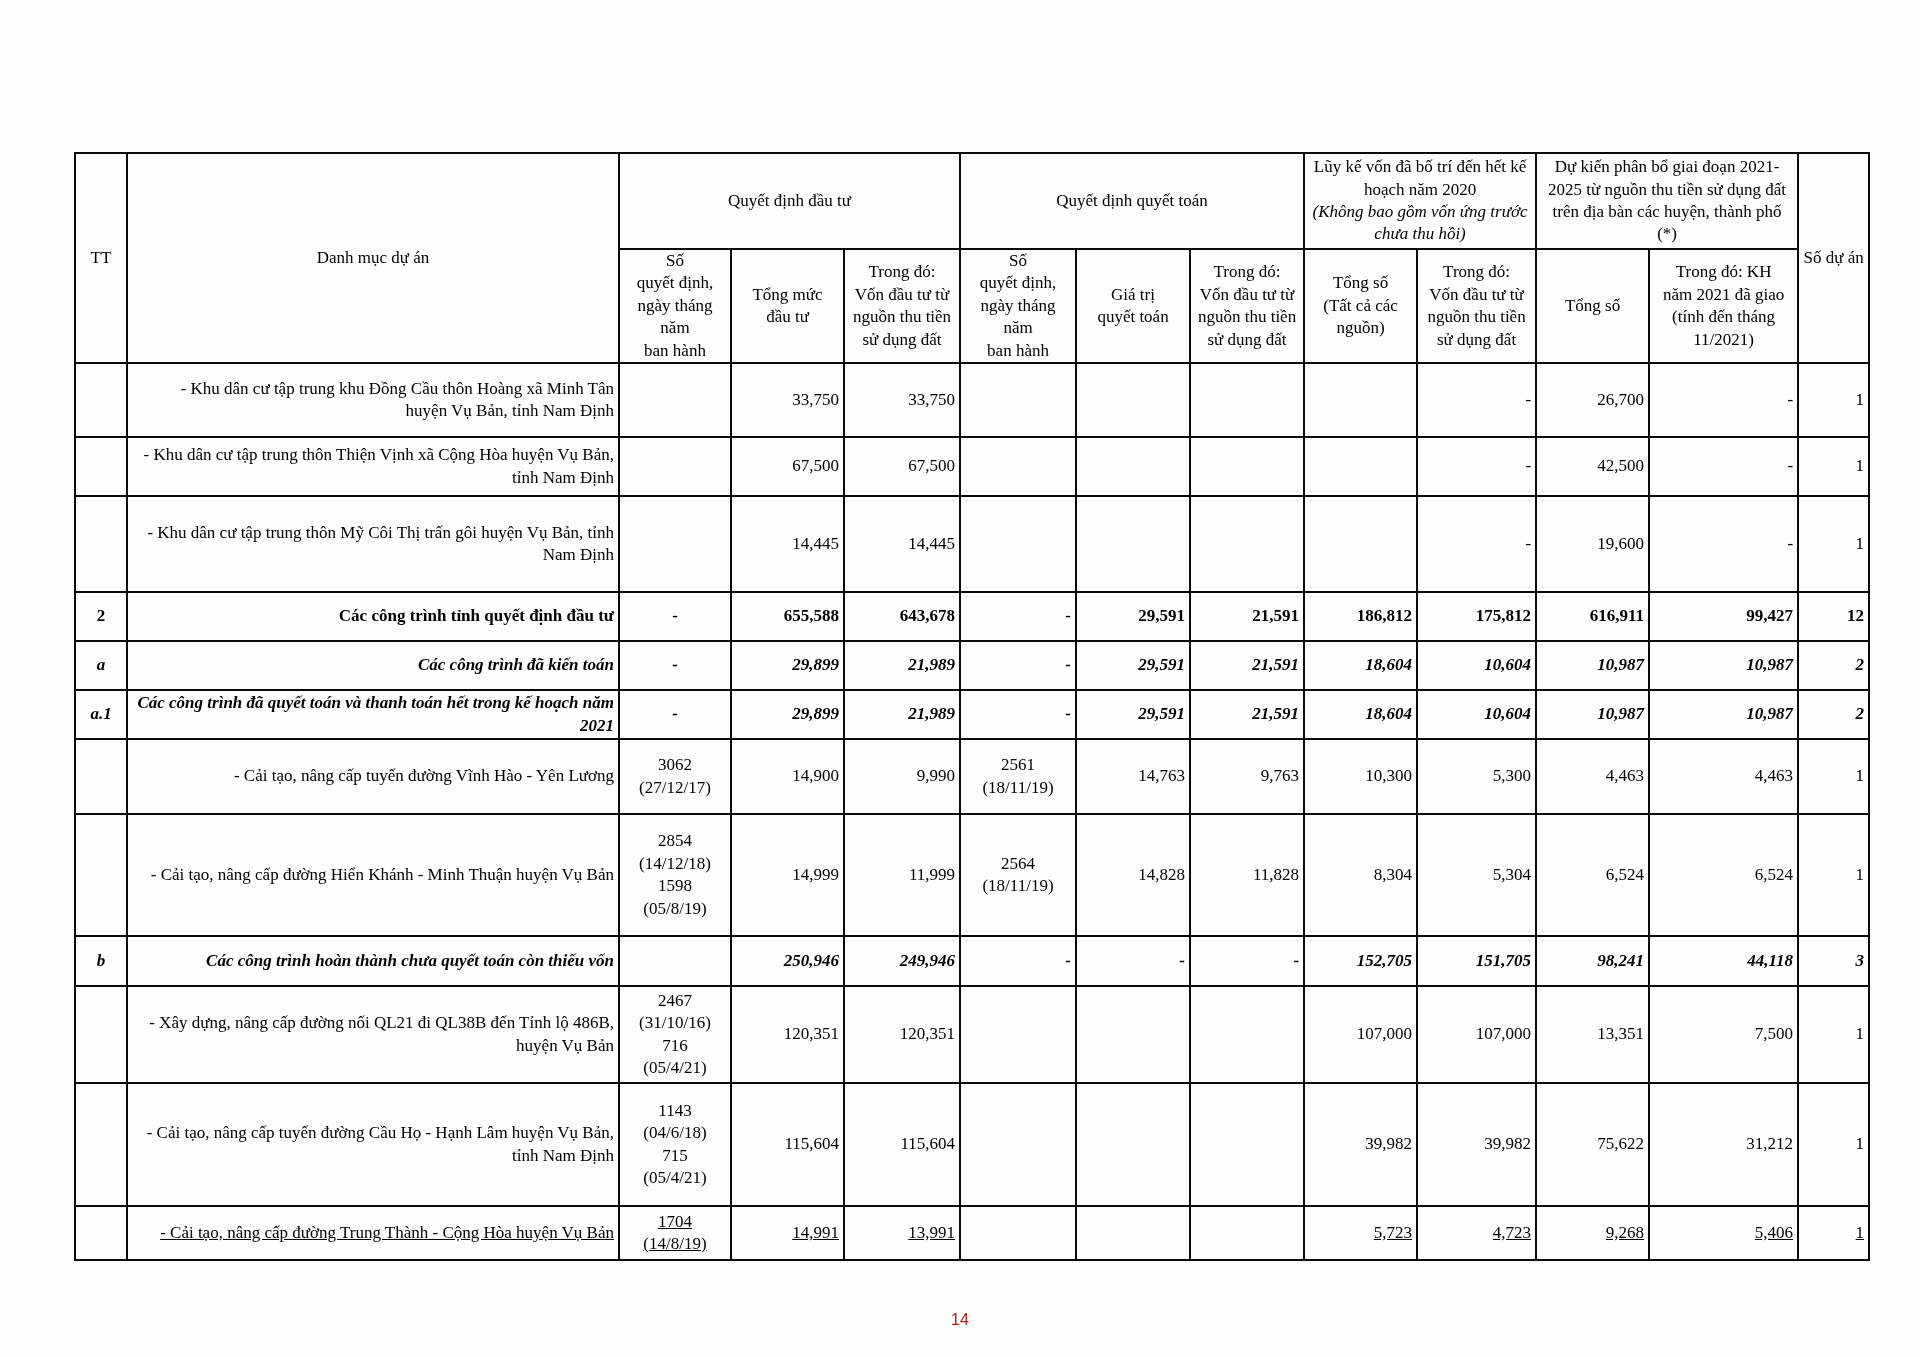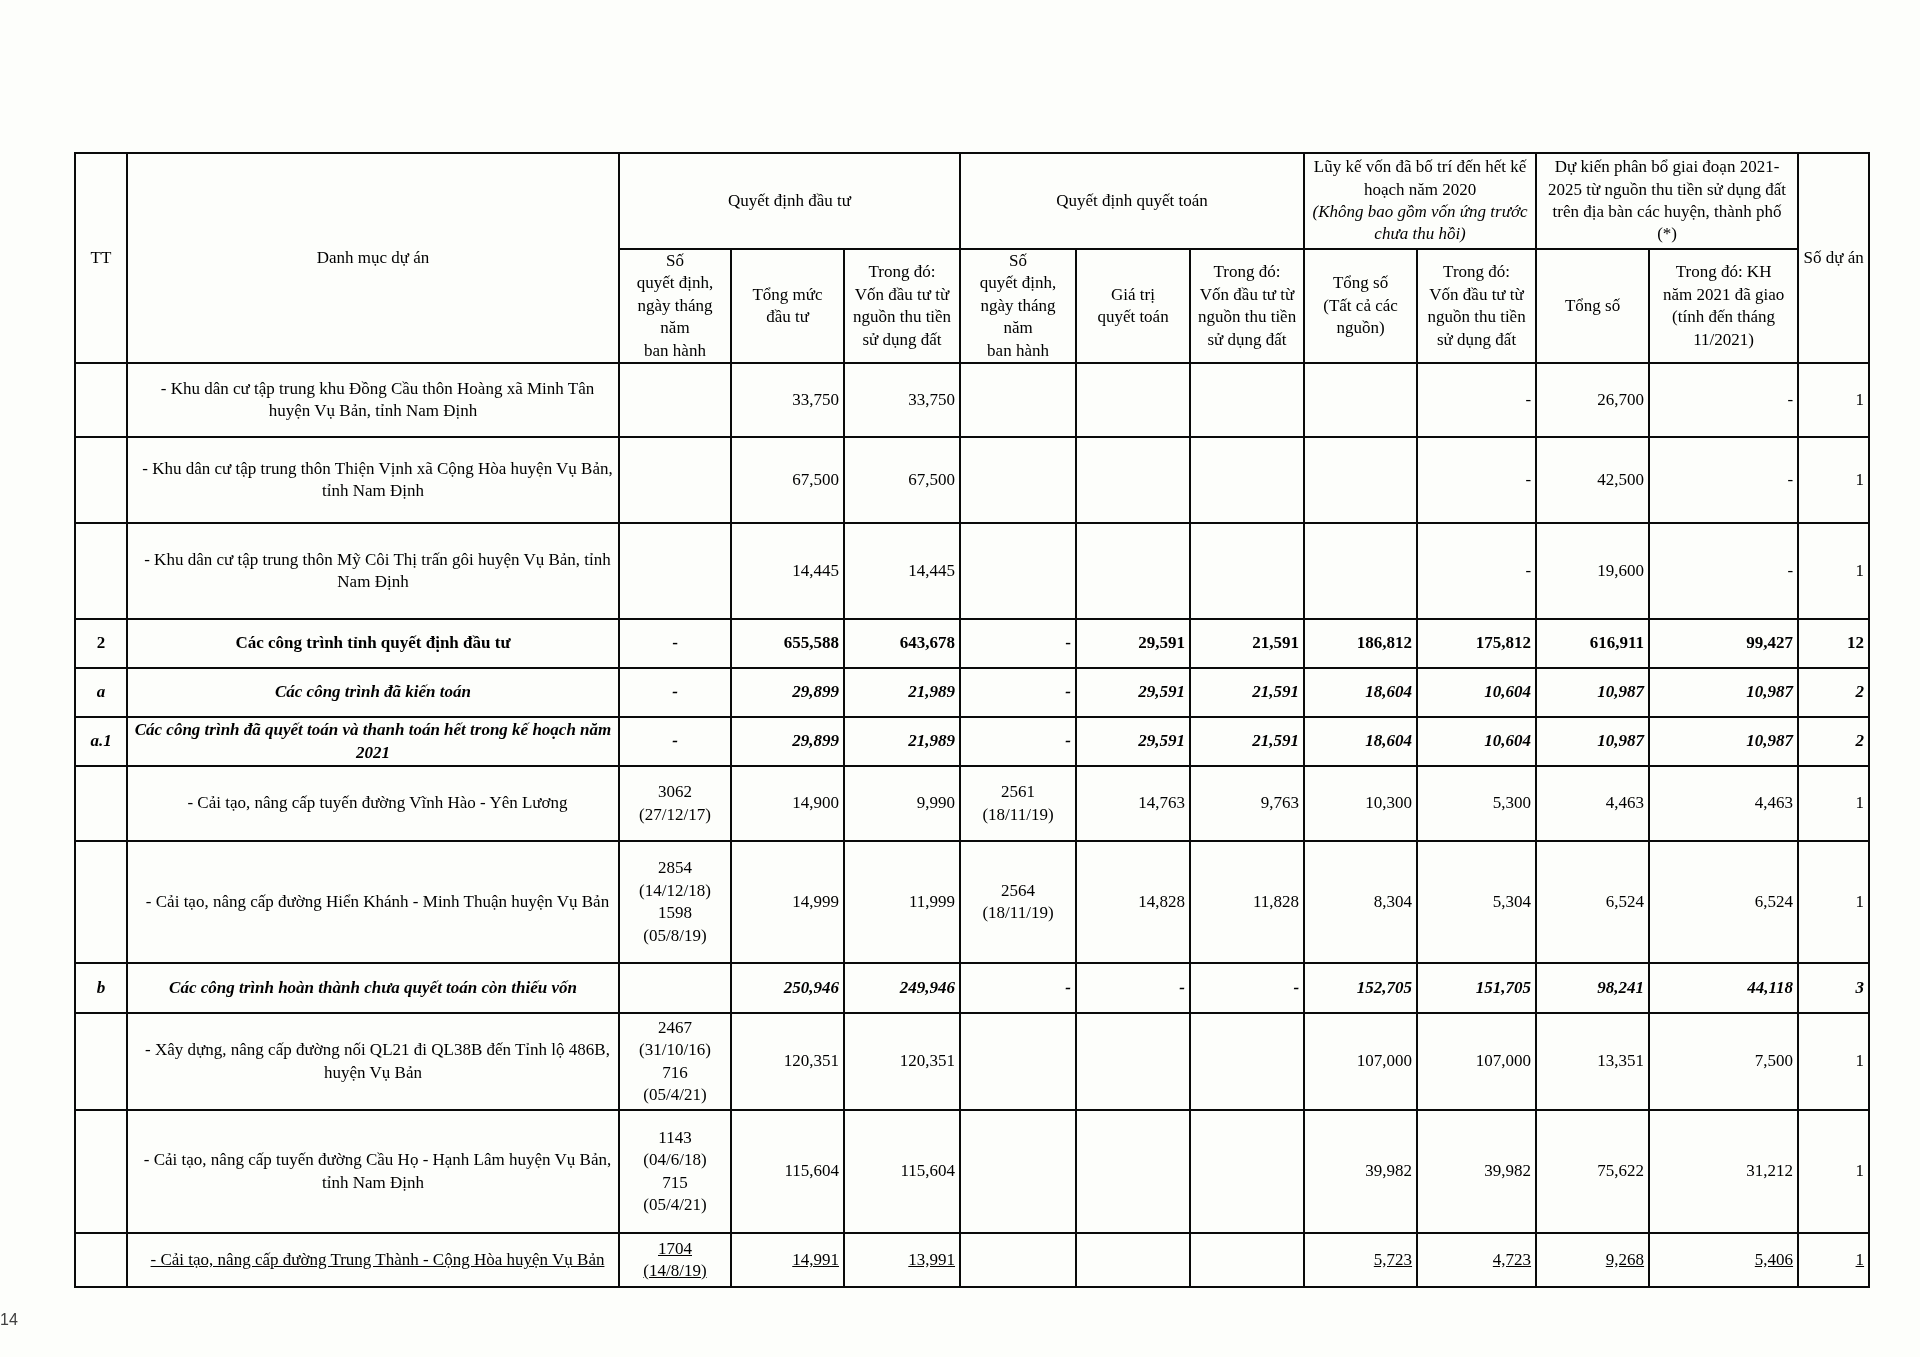--- a/index.html
+++ b/index.html
@@ -19,30 +19,31 @@
     font-weight:normal;
     font-size:17px;
     line-height:1.32;
     overflow:hidden;
   }
   thead th { text-align:center; }
   .pre { white-space:pre-line; }
   .grp-note-italic { font-style:italic; display:block; }
   .grp-note { display:block; }
   td.tt   { text-align:center; }
-  td.name { text-align:center; font-size:17.5px; line-height:1.45; padding-left:3px; padding-right:6px; }
+  td.name { text-align:right; font-size:17.5px; line-height:1.45; padding-left:3px; padding-right:6px; }
   td.name.dash-item { text-indent:9px; }
   td.num  { text-align:right; padding-right:5px; }
   td.date { text-align:center; white-space:pre-line; line-height:1.38; }
   tr.row-bold td { font-weight:bold; }
   tr.row-bi td   { font-weight:bold; font-style:italic; }
   .page-footer {
     position:absolute; left:0; top:1311px; width:100%;
+    text-align:center;
     font-family:"Liberation Sans", sans-serif;
-    font-size:16px; color:#404040;
+    font-size:16px; color:#b91c1c;
   }
 </style>
 </head>
 <body>
 
 <div class="sheet">
 
   <table class="main">
     <colgroup>
       <col style="width:52px">
@@ -119,21 +120,21 @@
           <td class="num">33,750</td>
           <td class="date"></td>
           <td class="num"></td>
           <td class="num"></td>
           <td class="num"></td>
           <td class="num">-</td>
           <td class="num">26,700</td>
           <td class="num">-</td>
           <td class="num">1</td>
         </tr>
-        <tr style="height: 86px; font-family: Liberation Serif, serif;">
+        <tr style="height: 59px; font-family: Liberation Serif, serif;">
           <td class="tt"></td>
           <td class="name dash-item">- Khu dân cư tập trung thôn Thiện Vịnh xã Cộng Hòa huyện Vụ Bản, tỉnh Nam Định</td>
           <td class="date"></td>
           <td class="num">67,500</td>
           <td class="num">67,500</td>
           <td class="date"></td>
           <td class="num"></td>
           <td class="num"></td>
           <td class="num"></td>
           <td class="num">-</td>

